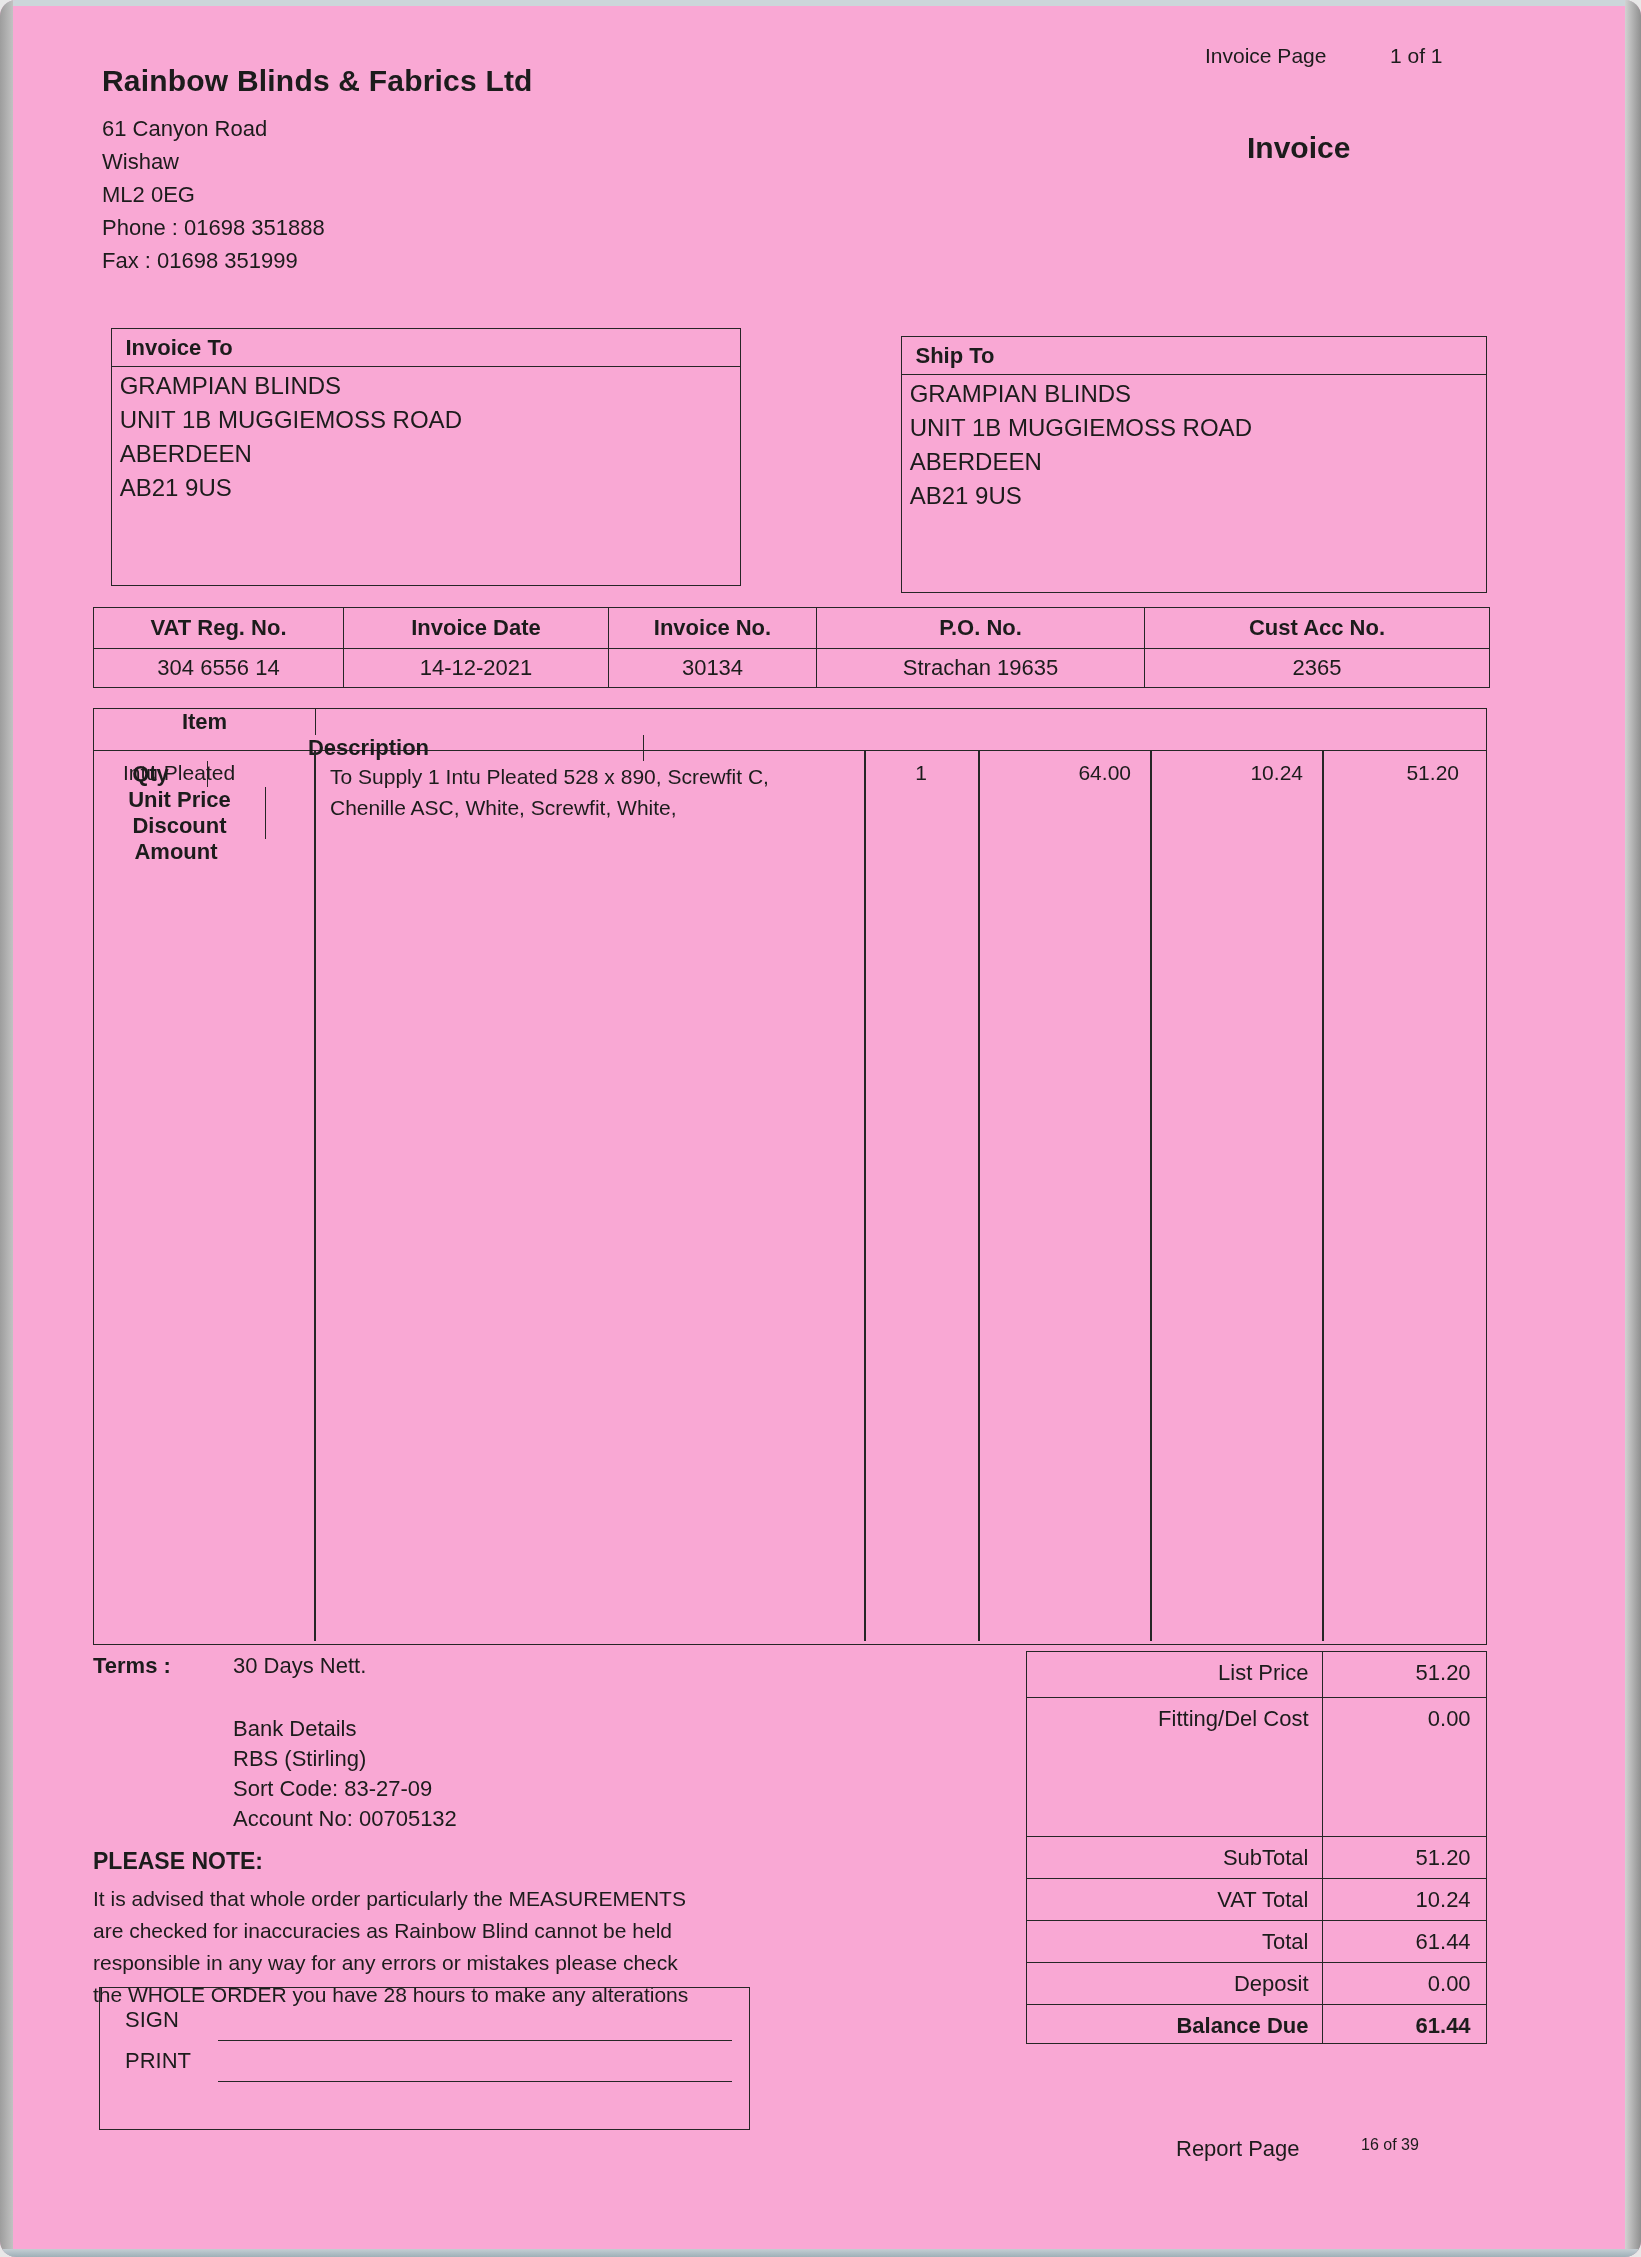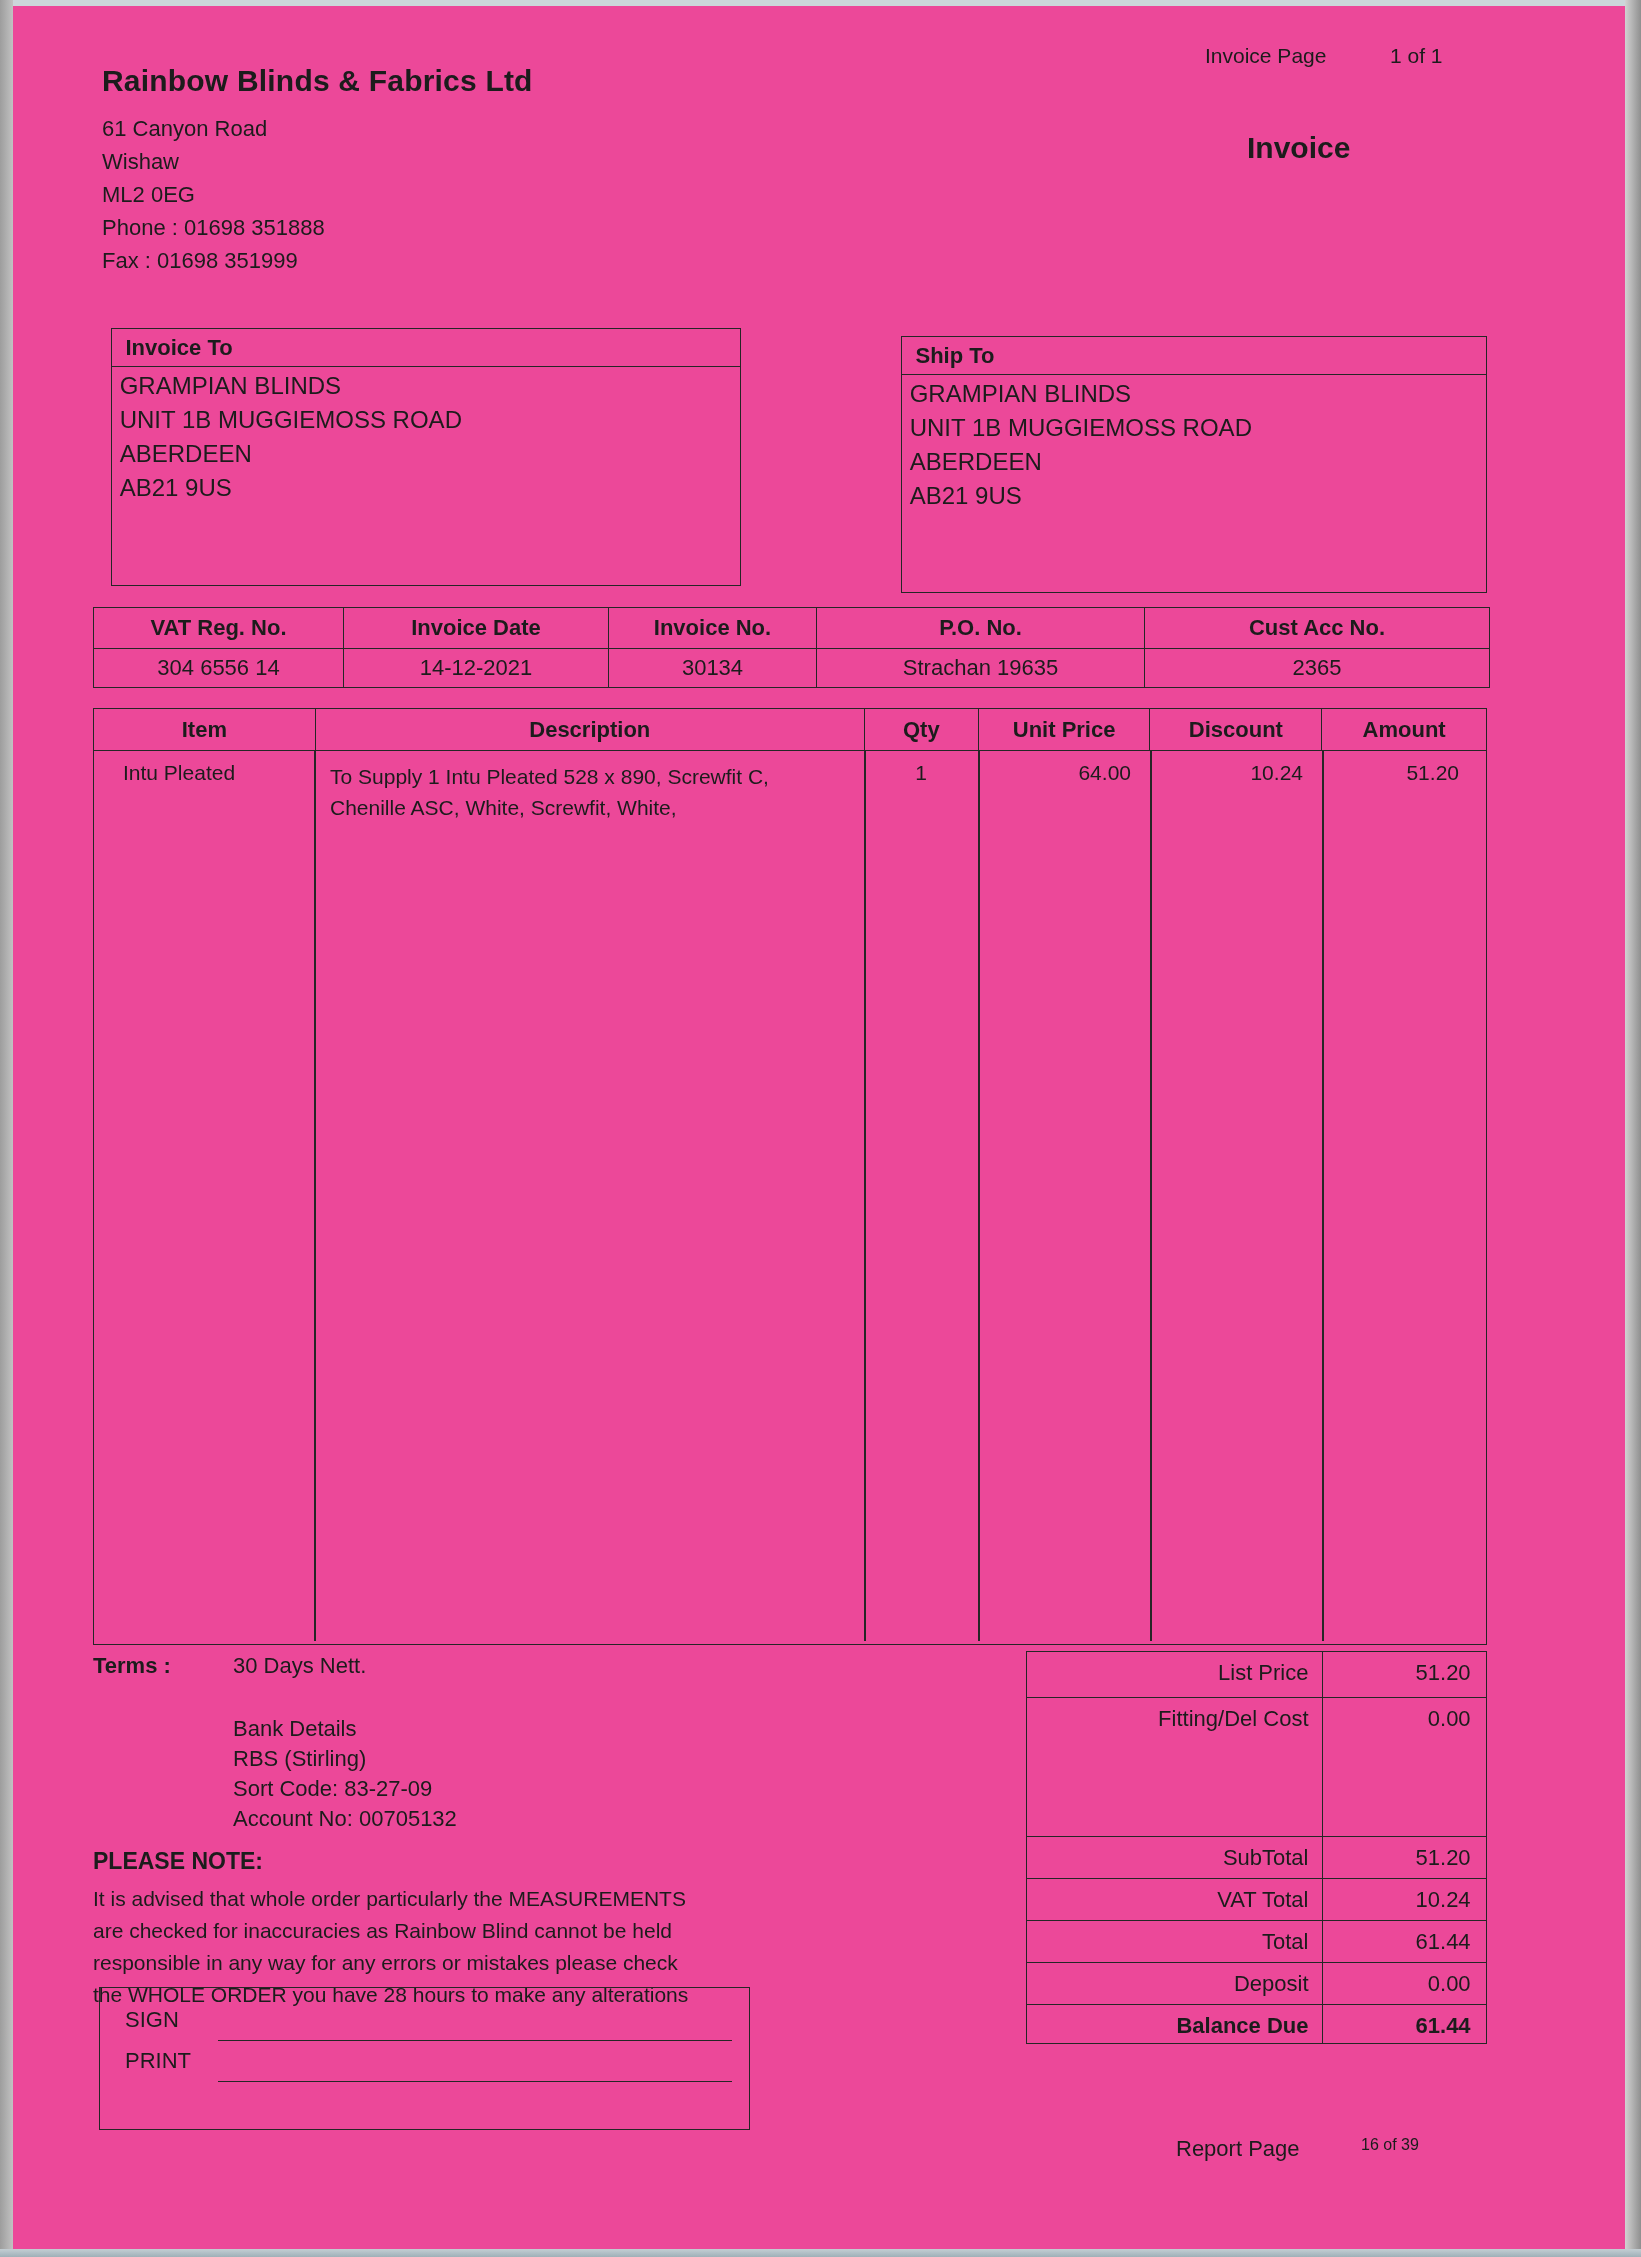--- a/index.html
+++ b/index.html
@@ -1,19 +1,19 @@
 <!DOCTYPE html>
 <html><head>
 <meta charset="utf-8">
 <style>
   html,body{margin:0;padding:0;background:#e8e8e8;}
   .page{
-    position:relative;width:1641px;height:2257px;background:#ec4899;
+    position:relative;width:1641px;height:2257px;background:#f9a8d4;
     font-family:"Liberation Sans","DejaVu Sans",sans-serif;color:#1c1c1c;
-    overflow:hidden;margin:0 auto;
+    overflow:hidden;margin:0 auto;border-radius:16px;
   }
   
   .edge-left{position:absolute;left:0;top:0;width:12.6px;height:2257px;
     background:linear-gradient(to right,#9d9d9d,#c2c2c2);}
   .edge-right{position:absolute;right:0;top:0;width:16.4px;height:2257px;
     background:linear-gradient(to right,#d2d2d2,#8f8f8f);}
   .edge-top{position:absolute;left:0;top:0;width:1641px;height:5.8px;background:#ccd6da;}
   .edge-bottom{position:absolute;left:0;bottom:0;width:1641px;height:7.7px;
     background:linear-gradient(to bottom,#c4ced3,#9fb0b8);}
 
@@ -37,21 +37,21 @@
   
   .meta-table{left:93px;top:607px;border:1.9px solid #262626;display:grid;
     grid-template-columns:250px 265px 208px 328px 344px;grid-template-rows:41px 38px;}
   .meta-cell{border-right:1.9px solid #262626;display:flex;align-items:center;
     justify-content:center;font-size:22px;box-sizing:border-box;}
   .meta-cell.last{border-right:none;}
   .meta-cell.head{font-weight:bold;border-bottom:1.9px solid #262626;}
 
   
   .items-table{left:93px;top:708px;width:1394px;height:937px;border:1.9px solid #262626;box-sizing:border-box;}
-  .items-head{display:flex;height:42px;border-bottom:1.9px solid #262626;box-sizing:border-box;}
+  .items-head{display:flex;height:42px;border-bottom:1.9px solid #262626;box-sizing:border-box;flex-direction:column;}
   .items-head .hcell{display:flex;align-items:center;justify-content:center;
     font-size:22px;font-weight:bold;border-right:1.9px solid #262626;box-sizing:border-box;}
   .items-head .hcell.last{border-right:none;}
   .c-item{width:222px;} .c-desc{width:550px;} .c-qty{width:114px;}
   .c-unit{width:172px;} .c-disc{width:172px;} .c-amt{width:164px;}
   .items-body{position:relative;height:890px;}
   .vline{position:absolute;top:0;bottom:0;width:1.9px;background:#262626;}
   .row-text{position:absolute;font-size:21px;}
   .cell-item{left:29px;top:9.7px;}
   .cell-desc{left:236px;top:9.7px;width:529px;line-height:31px;}

